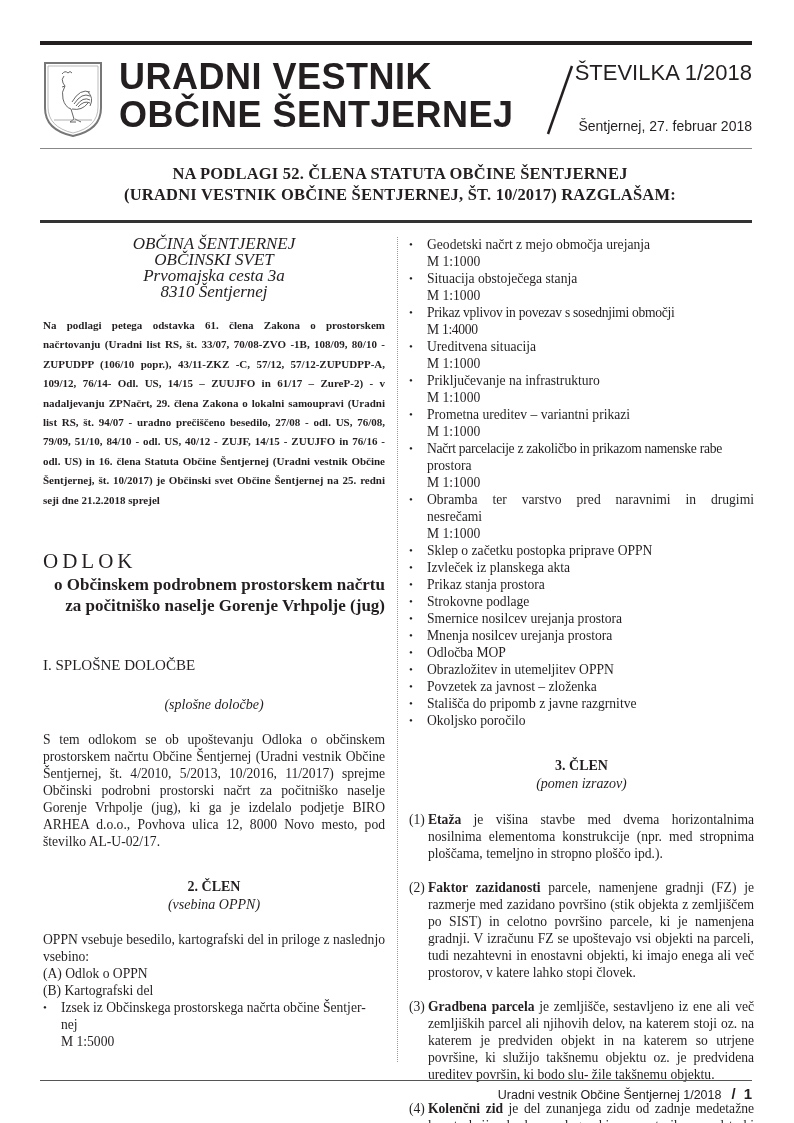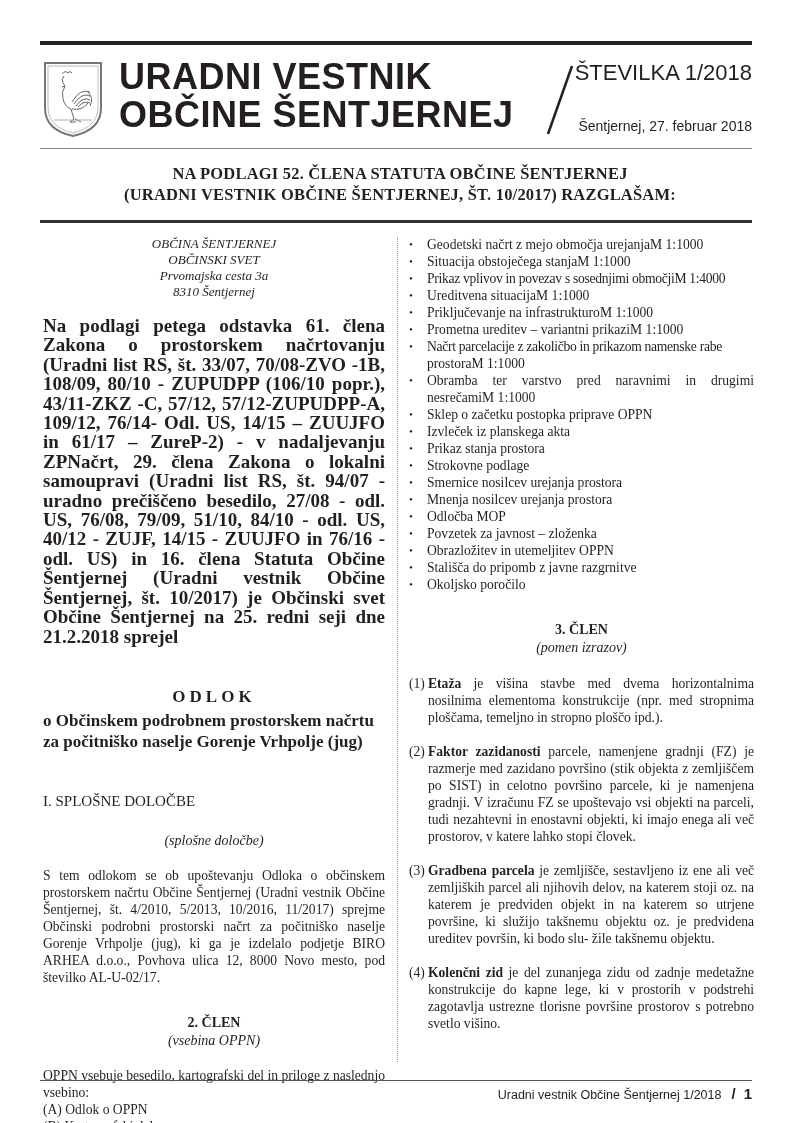--- a/index.html
+++ b/index.html
@@ -18,33 +18,33 @@
   .issue { position: absolute; right: 42px; top: 60px; font-size: 22px; font-weight: normal; color: #231f20; }
   .date { position: absolute; right: 42px; top: 118px; font-size: 14px; color: #231f20; }
 
   .preamble { position: absolute; left: 100px; width: 600px; top: 163px; text-align: center; font-weight: bold; font-size: 16.5px; line-height: 21px; letter-spacing: 0.2px; }
 
   .col { position: absolute; top: 236px; font-size: 13.6px; line-height: 17px; }
   .col-left { left: 43px; width: 342px; }
   .col-right { left: 409px; width: 345px; }
   .divider { position: absolute; left: 397px; top: 237px; height: 825px; border-left: 1px dotted #999; }
 
-  .addr { text-align: center; font-style: italic; font-size: 13px; line-height: 16px; }
-  .intro { margin-top: 16px; font-weight: bold; font-size: 19px; line-height: 19.4px; text-align: justify; }
-  .odlok-title { margin-top: 38px; text-align: center; font-weight: bold; font-size: 17px; letter-spacing: 4px; line-height: 26px; }
-  .odlok-sub { text-align: left; font-weight: bold; font-size: 17px; line-height: 21px; }
+  .addr { text-align: center; font-style: italic; font-size: 17px; line-height: 16px; }
+  .intro { margin-top: 16px; font-weight: bold; font-size: 11px; line-height: 19.4px; text-align: justify; }
+  .odlok-title { margin-top: 38px; text-align: left; font-weight: normal; font-size: 21px; letter-spacing: 4px; line-height: 26px; }
+  .odlok-sub { text-align: right; font-weight: bold; font-size: 17px; line-height: 21px; }
   .section-h { margin-top: 40px; text-align: left; font-size: 15px; line-height: 18px; }
   .clen-h { text-align: center; font-weight: bold; font-size: 14px; line-height: 18px; }
   .clen-sub { text-align: center; font-style: italic; font-size: 14px; line-height: 18px; }
   p { margin: 0; text-align: justify; }
   .para { margin-top: 17px; }
   ul.bul { list-style: none; margin: 0; padding: 0; }
   ul.bul li { position: relative; padding-left: 18px; }
   ul.bul li::before { content: "\2022"; position: absolute; left: 0; font-size: 11px; }
-  .row2 { display: flex; justify-content: flex-start; }
+  .row2 { display: flex; justify-content: flex-end; flex-direction: column; }
   .num-item { position: relative; padding-left: 19px; text-align: justify; }
   .num-item .n { position: absolute; left: 0; }
 
   .footer { position: absolute; right: 42px; top: 1085px; font-size: 12.5px; color: #231f20; }
   .footer .pg { font-weight: bold; font-size: 15px; margin-left: 8px; }
   .footer .sl { font-weight: bold; font-size: 15px; margin-left: 10px; }
 </style>
 </head>
 <body>
 
@@ -186,22 +186,22 @@
     </li>
   </ul>
   <ul class="bul">
     <li>Sklep o začetku postopka priprave OPPN</li>
     <li>Izvleček iz planskega akta</li>
     <li>Prikaz stanja prostora</li>
     <li>Strokovne podlage</li>
     <li>Smernice nosilcev urejanja prostora</li>
     <li>Mnenja nosilcev urejanja prostora</li>
     <li>Odločba MOP</li>
+    <li>Obrazložitev in utemeljitev OPPN</li>
     <li>Povzetek za javnost – zloženka</li>
-    <li>Obrazložitev in utemeljitev OPPN</li>
     <li>Stališča do pripomb z javne razgrnitve</li>
     <li>Okoljsko poročilo</li>
   </ul>
 
   <div style="margin-top:28px">
     <div class="clen-h">3. ČLEN</div>
     <div class="clen-sub">(pomen izrazov)</div>
 
     <div class="num-item" style="margin-top:18px">
       <span class="n">(1)</span><b>Etaža</b><span> je višina stavbe med dvema horizontalnima nosilnima elementoma konstrukcije (npr. med stropnima ploščama, temeljno in stropno ploščo ipd.).</span>

